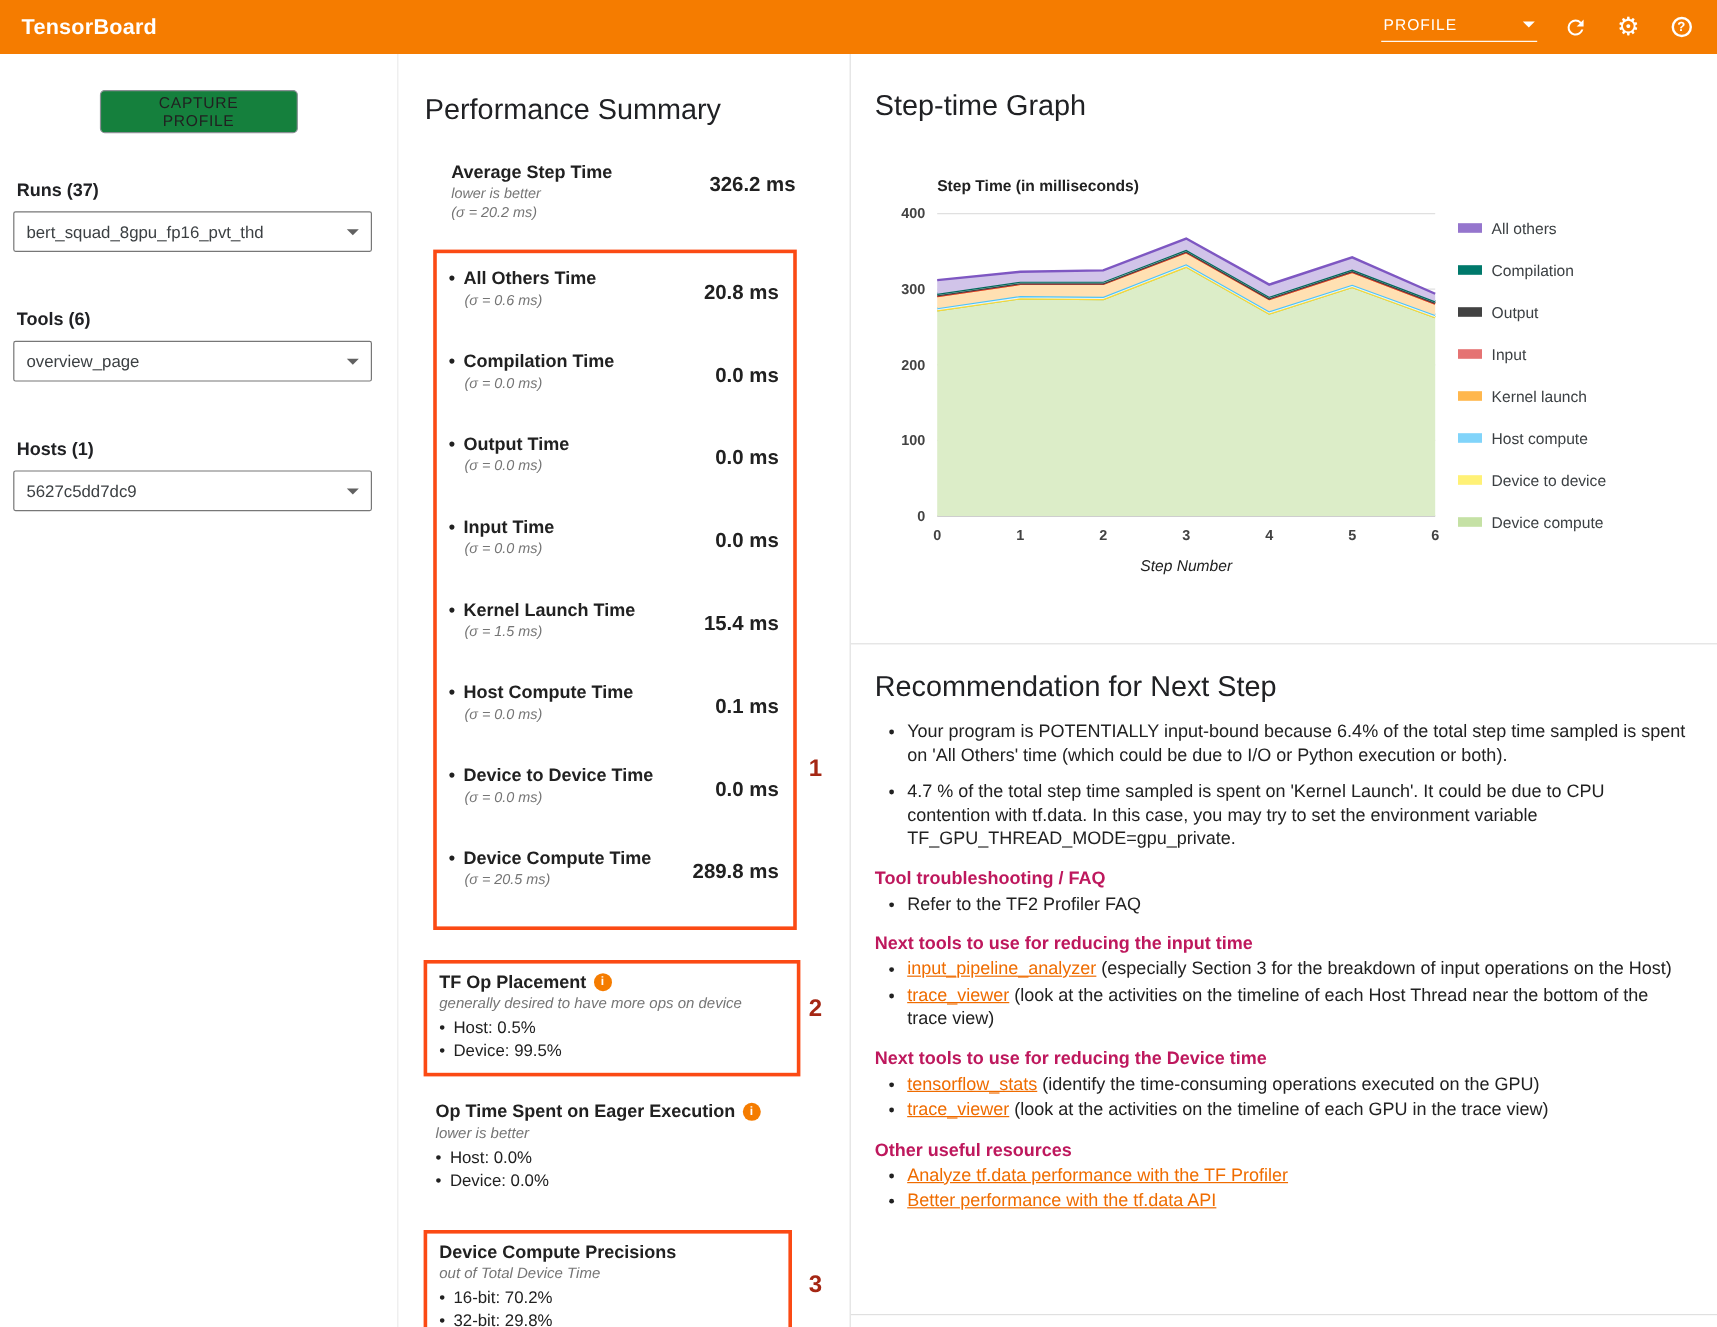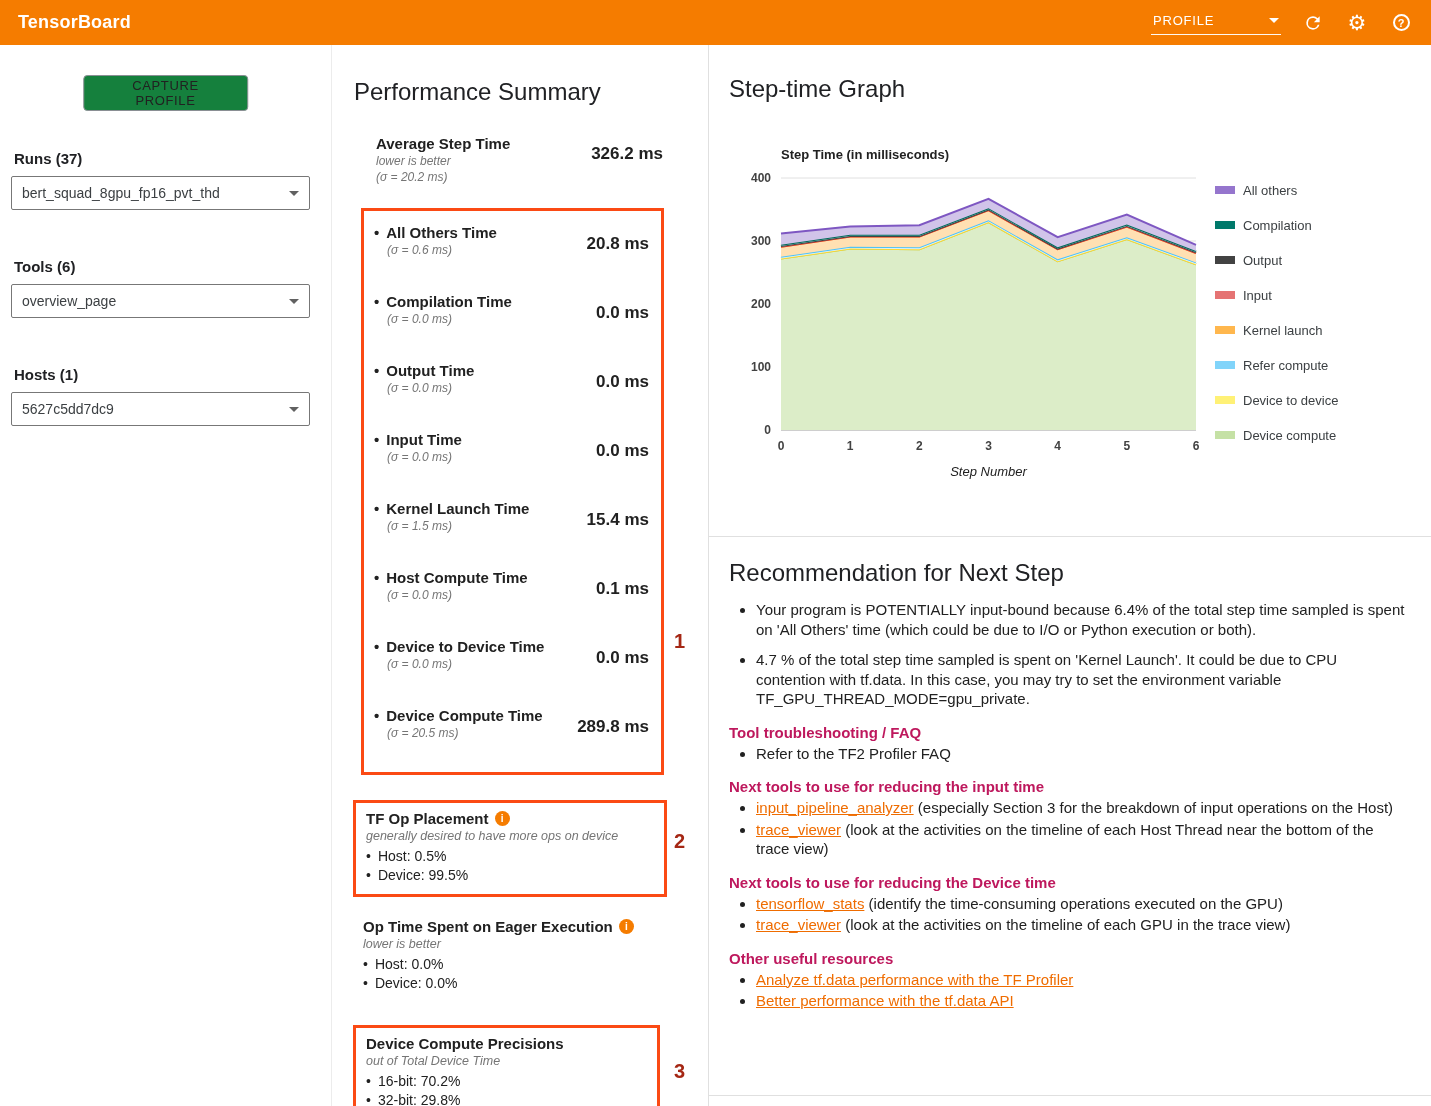--- a/index.html
+++ b/index.html
@@ -312,21 +312,21 @@
           <div class="legend-item">
             <span class="swatch" style="background:#e57373"></span>
        <span class="legend-label">Input</span>
           </div>
           <div class="legend-item">
             <span class="swatch" style="background:#ffb74d"></span>
        <span class="legend-label">Kernel launch</span>
           </div>
           <div class="legend-item">
             <span class="swatch" style="background:#81d4fa"></span>
-       <span class="legend-label">Refer compute</span>
+       <span class="legend-label">Host compute</span>
           </div>
           <div class="legend-item">
             <span class="swatch" style="background:#fff176"></span>
        <span class="legend-label">Device to device</span>
           </div>
           <div class="legend-item">
             <span class="swatch" style="background:#c5e1a5"></span>
        <span class="legend-label">Device compute</span>
           </div>
         </div>

